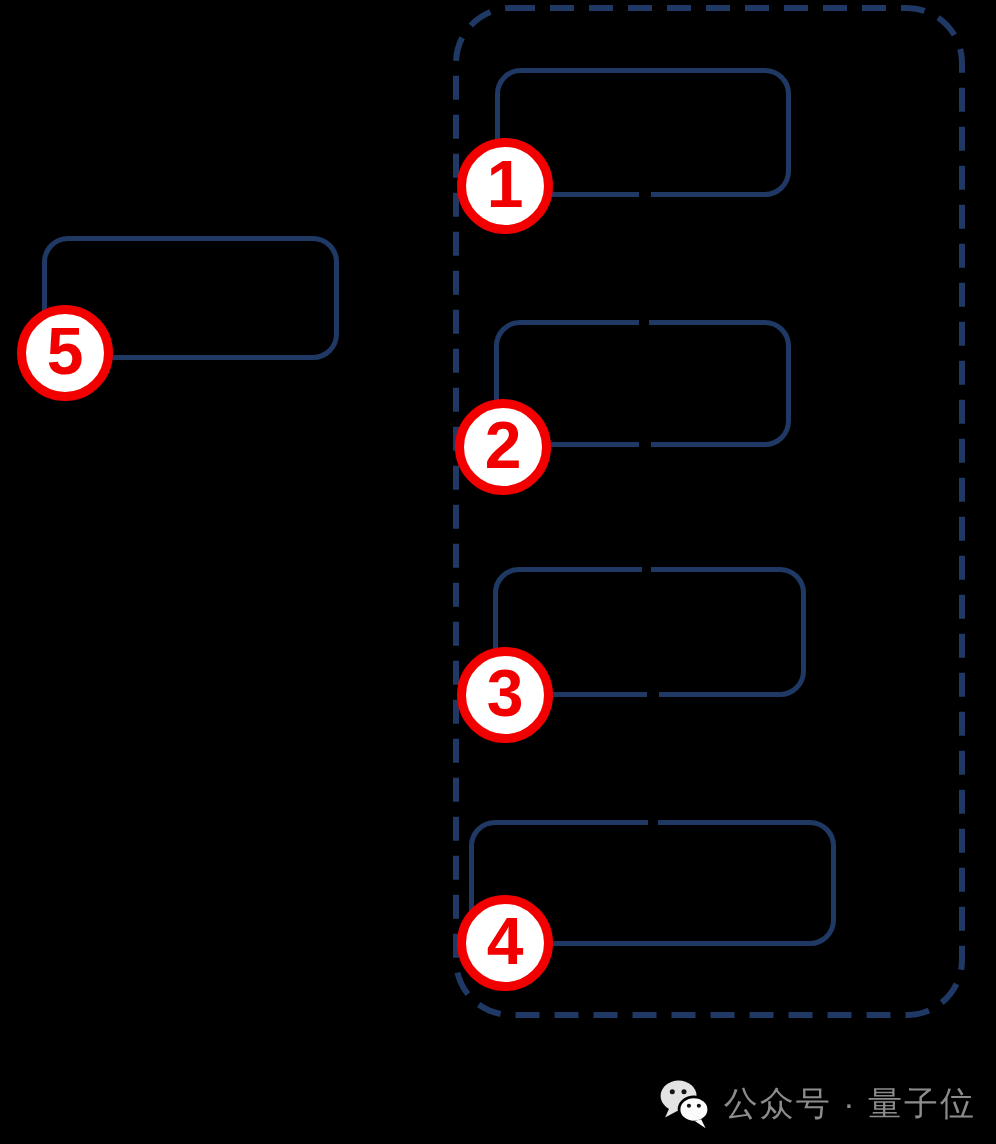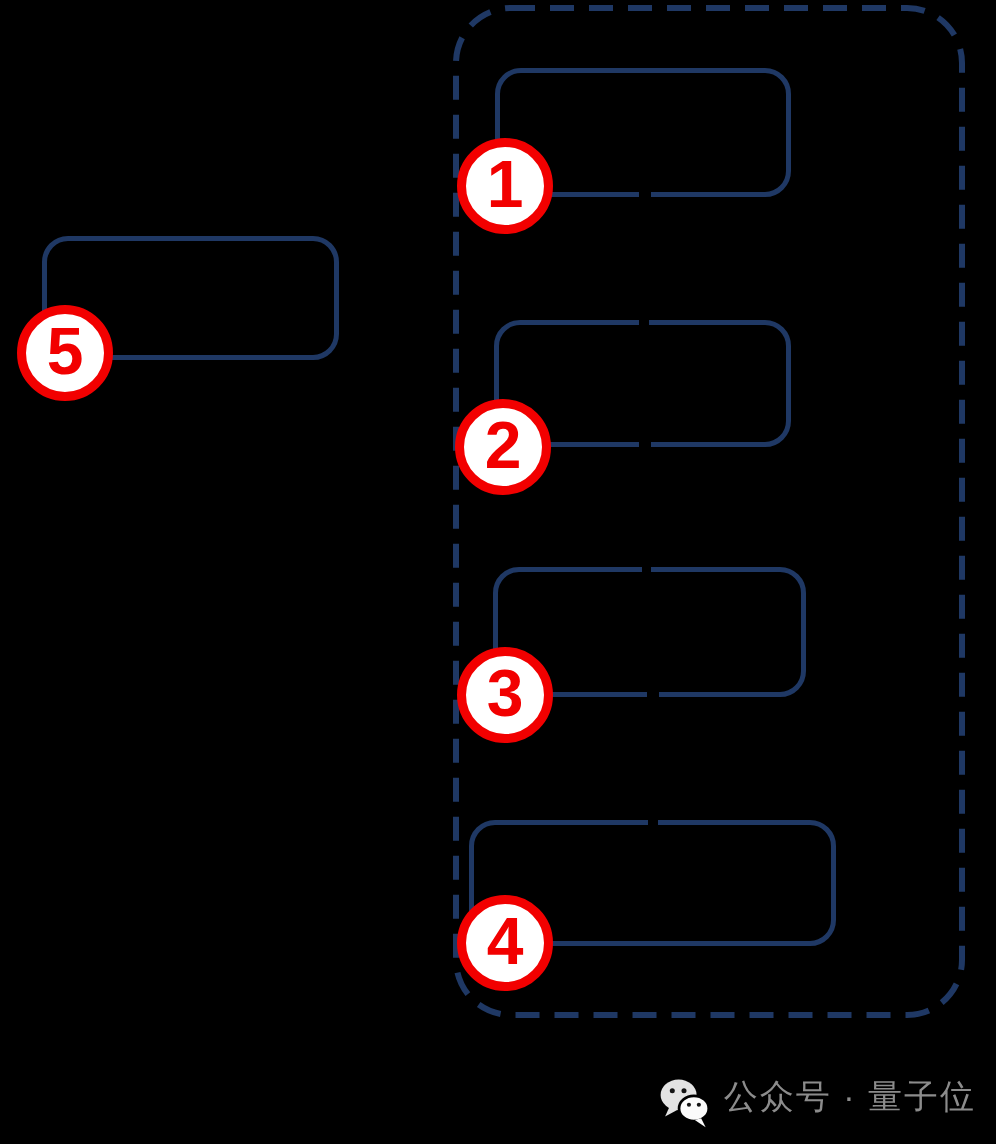--- a/index.html
+++ b/index.html
@@ -52,21 +52,21 @@
   }
   .badge-1{left:457px;top:138px;}
   .badge-2{left:455px;top:399px;}
   .badge-3{left:457px;top:647px;}
   .badge-4{left:457px;top:895px;}
   .badge-5{left:17px;top:305px;}
 
   
   .watermark{
     position:absolute;right:20px;top:1074px;height:60px;
-    display:flex;gap:13px;
+    display:flex;align-items:center;gap:13px;
   }
   .watermark .wm-text{
     color:var(--wm,#8c8c8c);
     font-size:34px;letter-spacing:2px;white-space:nowrap;
   }
 </style>
 </head>
 <body>
 
 <div class="canvas">

